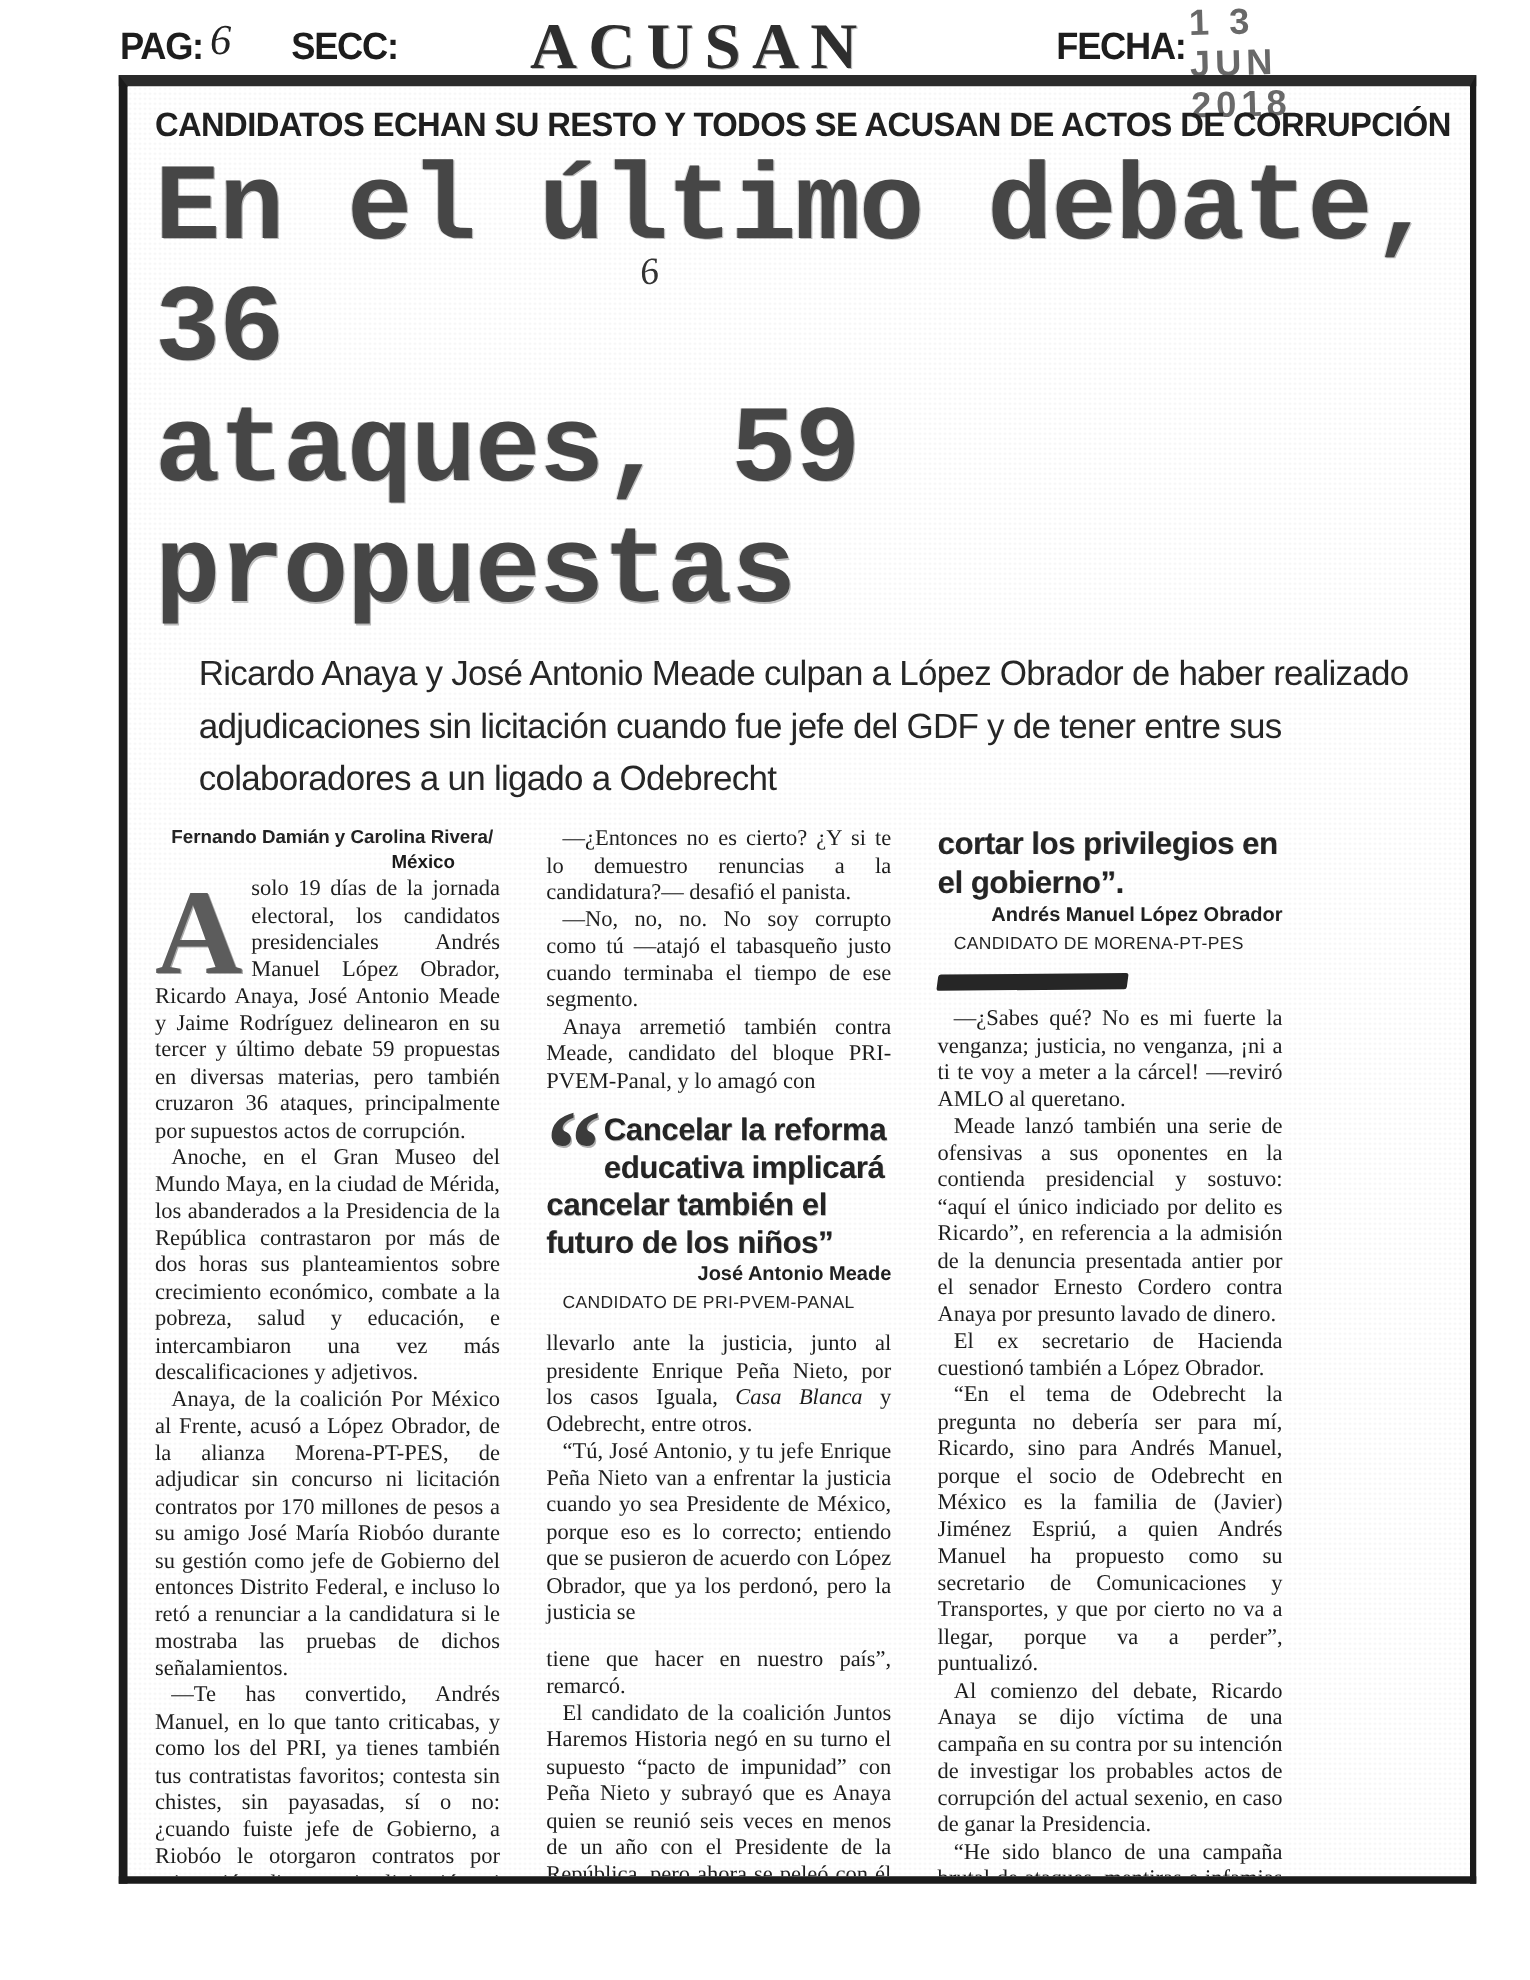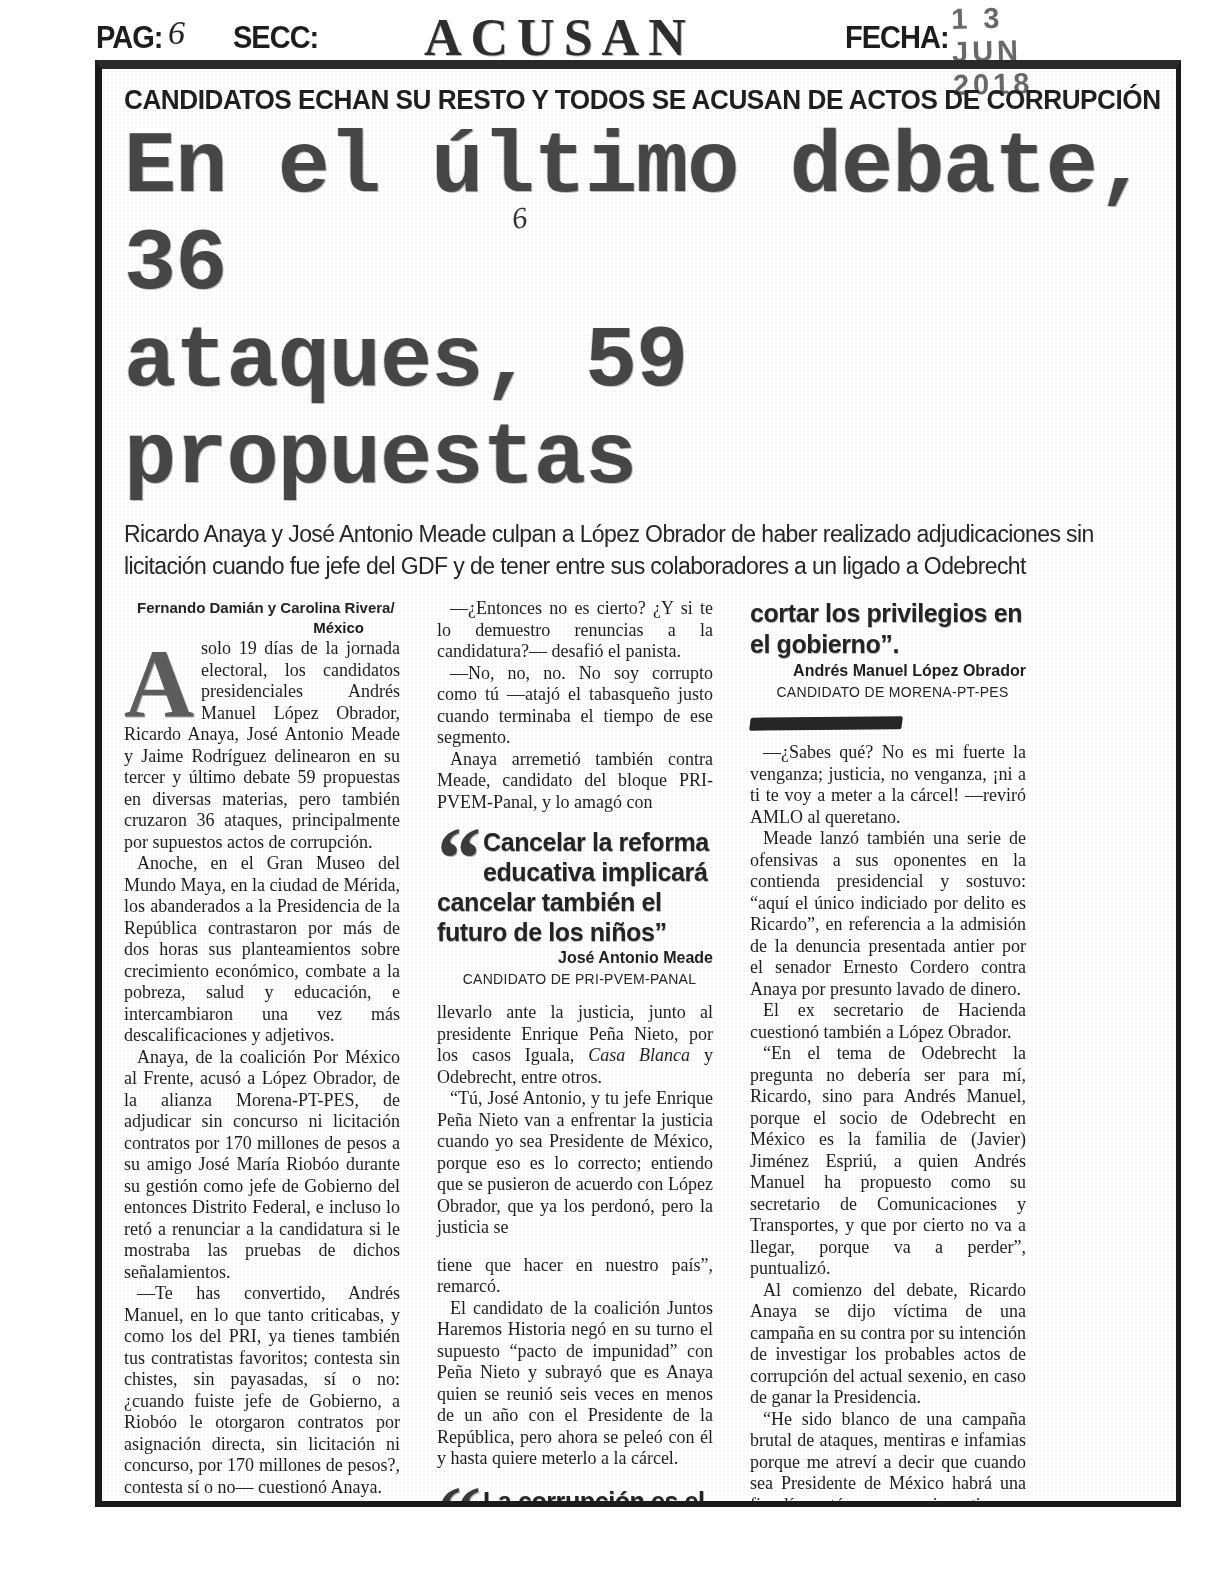--- a/index.html
+++ b/index.html
@@ -50,21 +50,21 @@
     margin-top:4px;font-family:Liberation Mono, monospace;font-weight:bold;
     font-size:87px;line-height:97px;letter-spacing:-1px;color:#464646;
     text-shadow:1px 1px 0 rgba(70,70,70,.35), -1px 0 0 rgba(70,70,70,.2);
   }
   .correction{
     position:absolute;left:410px;top:132px;font-family:"Liberation Serif",serif;
     font-style:italic;font-size:30px;color:#333;transform:rotate(-8deg);
   }
   .deck{
     margin-top:10px;max-width:1025px;font-family:"Liberation Sans",sans-serif;
-    font-size:23px;line-height:32px;letter-spacing:-0.6px;color:#262626;font-weight:500;
+    font-size:28px;line-height:42px;letter-spacing:-0.6px;color:#262626;font-weight:500;margin-left:35px;
   }
   
   .cols{display:flex;gap:37px;margin-top:16px;height:1086px;overflow:hidden;}
   .col{flex:0 0 276px;width:276px;text-align:justify;font-size:18px;line-height:21.5px;color:#1d1d1d;}
   .col p{margin:0;text-indent:13px;}
   .col p.noindent{text-indent:0;}
   .gap-before{margin-top:16px !important;}
   .byline{
     font-family:"Liberation Sans",sans-serif;font-weight:bold;font-size:15px;
     line-height:20px;text-align:left;margin-bottom:30px;color:#232323;text-indent:0;
@@ -86,21 +86,21 @@
     font-family:"Liberation Sans",sans-serif;font-weight:bold;font-size:25px;
     line-height:30px;letter-spacing:-0.4px;color:#242424;
     text-shadow:0.5px 0.5px 0 rgba(50,50,50,.35);
   }
   .pq-author{
     clear:both;font-family:"Liberation Sans",sans-serif;font-weight:bold;
     font-size:16px;text-align:right;margin-top:8px;color:#202020;text-indent:0;
   }
   .pq-role{
     font-family:"Liberation Sans",sans-serif;font-size:14px;letter-spacing:.3px;
-    text-align:center;padding-right:4px;margin-top:3px;color:#242424;text-indent:0;
+    text-align:left;padding-right:4px;margin-top:3px;color:#242424;text-indent:0;
   }
   .smudge{
     width:152px;height:13px;background:#262626;margin-top:14px;
     transform:skewX(-8deg) rotate(-0.5deg);border-radius:2px;
   }
   .pq-bottom{margin-top:16px;}
   .pq-top-text{
     font-family:"Liberation Sans",sans-serif;font-weight:bold;font-size:25px;
     line-height:31px;letter-spacing:-0.4px;color:#242424;text-align:left;
     text-shadow:0.5px 0.5px 0 rgba(50,50,50,.35);

